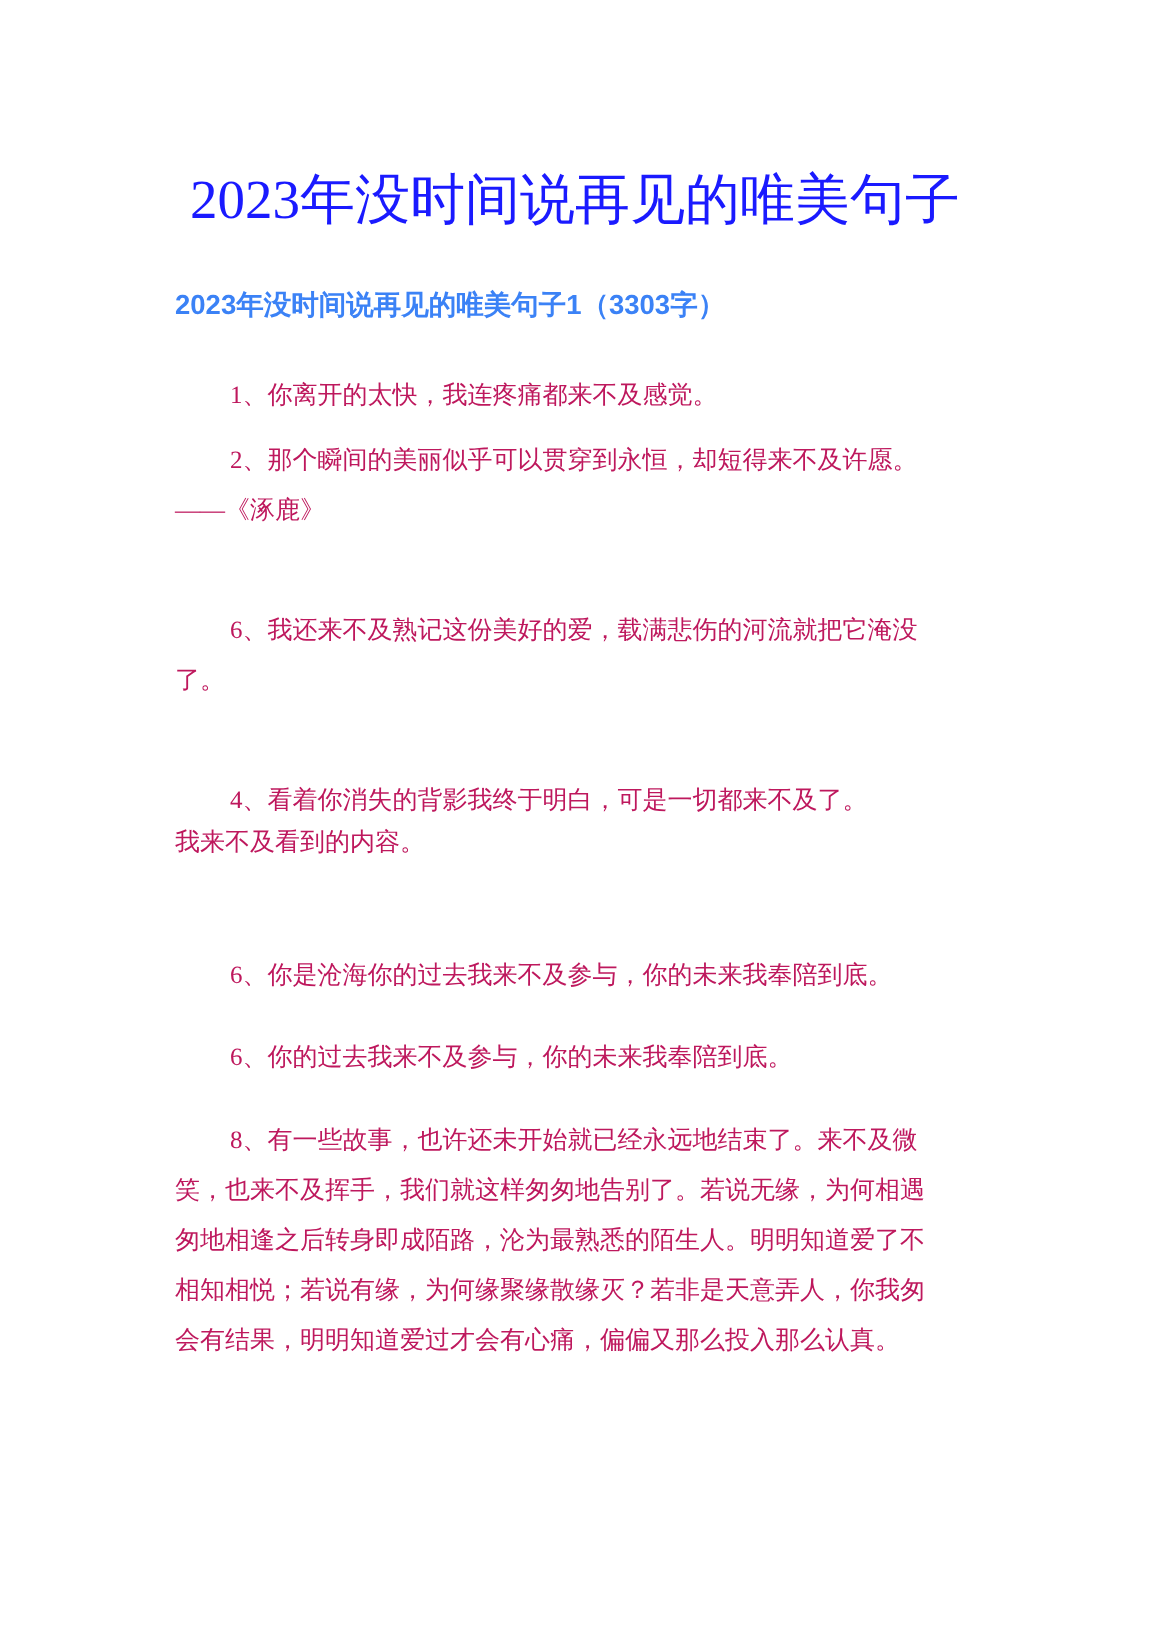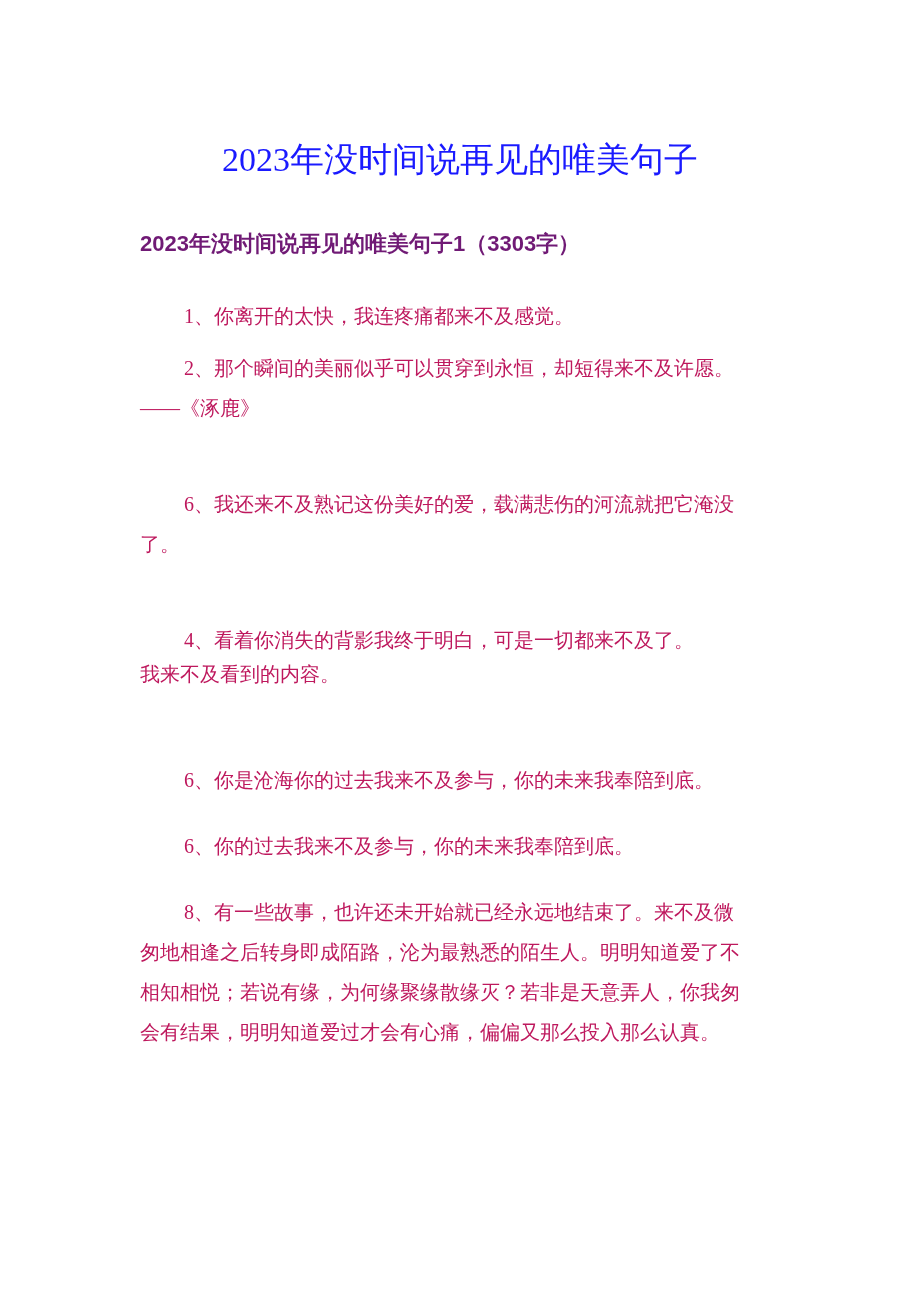--- a/index.html
+++ b/index.html
@@ -1,26 +1,26 @@
 <!DOCTYPE html>
 <html><head>
 <meta charset="utf-8">
 <style>
   html, body { margin: 0; padding: 0; background: #ffffff; }
   body { width: 920px; height: 1302px; position: relative; overflow: hidden; }
   .page { position: absolute; left: 0; top: 0; width: 920px; height: 1302px; background: #fff; }
   .title {
     position: absolute; left: 0; width: 920px; top: 136px; text-align: center;
     font-family: "Liberation Serif", "DejaVu Serif", serif;
-    font-size: 34px; color: #1a1aff; line-height: 48px; margin: 0; font-weight: normal;
+    font-size: 44px; color: #1a1aff; line-height: 48px; margin: 0; font-weight: normal;
   }
   .subtitle {
     position: absolute; left: 140px; top: 226px;
     font-family: "Liberation Sans", "DejaVu Sans", sans-serif;
-    font-size: 22px; font-weight: bold; color: #701a75; line-height: 36px; margin: 0;
+    font-size: 22px; font-weight: bold; color: #3b82f6; line-height: 36px; margin: 0;
   }
   .line { display: block; white-space: nowrap; }
   .line.first { text-indent: 44px; }
   .line.cont { text-indent: 0; }
   .block { position: absolute; left: 140px; width: 650px;
     font-family: "Liberation Serif", "DejaVu Serif", serif;
     font-size: 20px; color: #be185d; line-height: 40px; }
 </style>
 </head>
 <body>
@@ -54,17 +54,18 @@
   <div class="block" style="top:760px;">
     <span class="line first">6、你是沧海你的过去我来不及参与，你的未来我奉陪到底。</span>
   </div>
 
   <div class="block" style="top:826px;">
     <span class="line first">6、你的过去我来不及参与，你的未来我奉陪到底。</span>
   </div>
 
   <div class="block" style="top:892px;">
     <span class="line first">8、有一些故事，也许还未开始就已经永远地结束了。来不及微</span>
+    <span class="line cont">笑，也来不及挥手，我们就这样匆匆地告别了。若说无缘，为何相遇</span>
     <span class="line cont">匆地相逢之后转身即成陌路，沦为最熟悉的陌生人。明明知道爱了不</span>
     <span class="line cont">相知相悦；若说有缘，为何缘聚缘散缘灭？若非是天意弄人，你我匆</span>
     <span class="line cont">会有结果，明明知道爱过才会有心痛，偏偏又那么投入那么认真。</span>
   </div>
 </div>
 
 </body></html>

